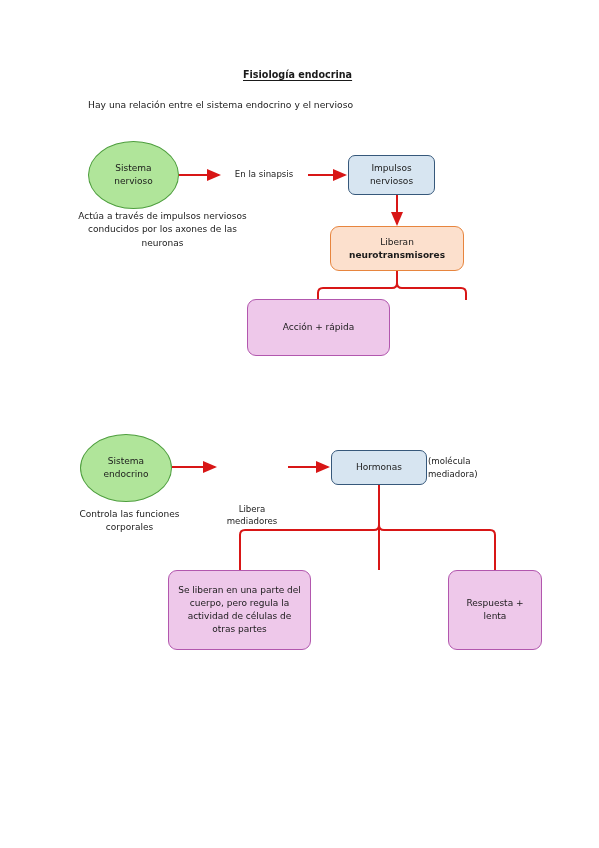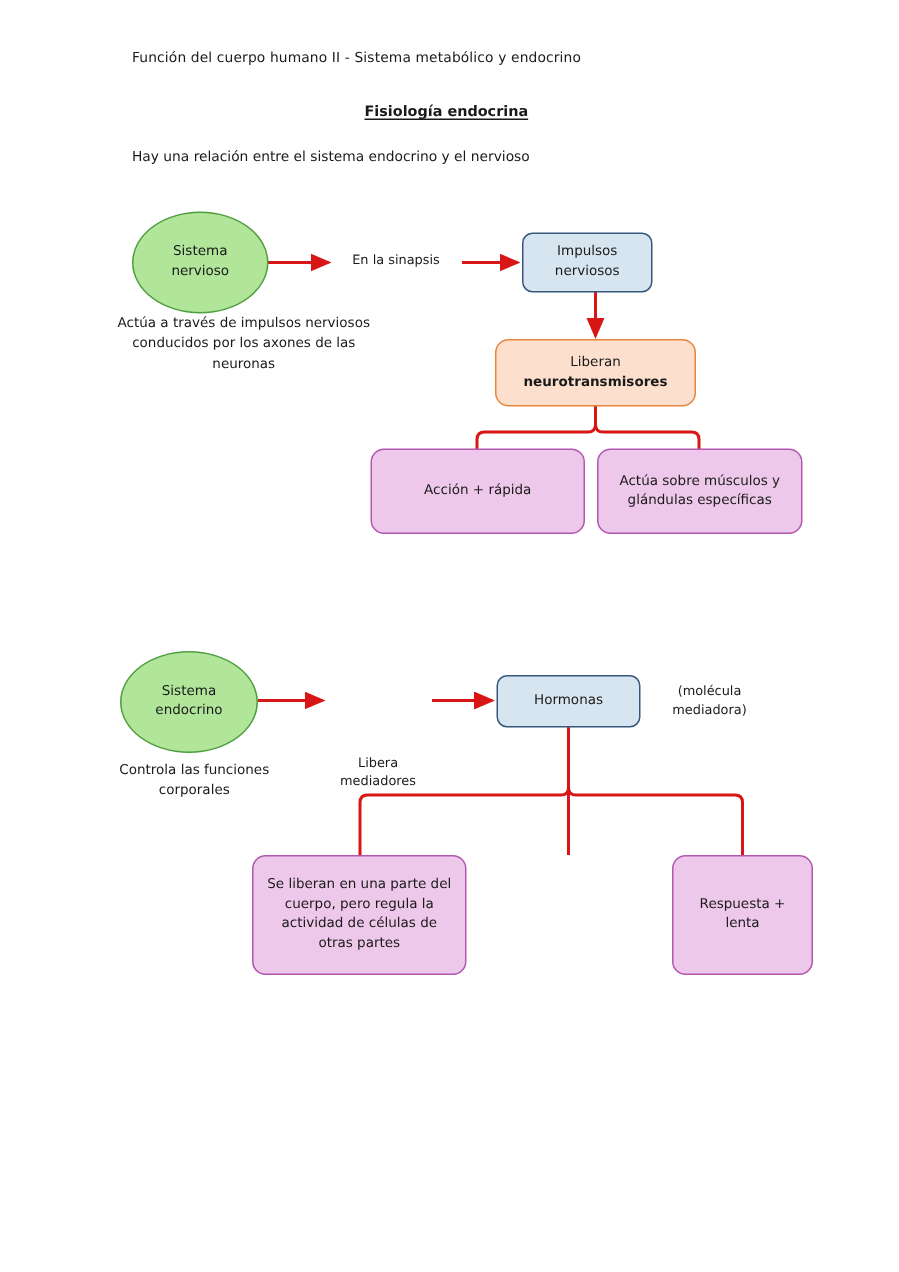--- a/index.html
+++ b/index.html
@@ -91,21 +91,21 @@
   .caption {
     position: absolute;
     text-align: center;
     font-size: 9px;
     line-height: 13.4px;
     color: #1a1a1a;
     z-index: 3;
   }
   .side-note {
     position: absolute;
-    text-align: center;
+    text-align: left;
     font-size: 8.6px;
     line-height: 12.6px;
     color: #1a1a1a;
     z-index: 3;
   }
   .edge-label {
     position: absolute;
     text-align: center;
     font-size: 8.6px;
     line-height: 12.4px;
@@ -121,21 +121,20 @@
     height: 848px;
     z-index: 1;
     pointer-events: none;
   }
 </style>
 </head>
 <body>
 
 <div class="page">
 
-  <div class="doc-title">Función del cuerpo humano II - Sistema metabólico y endocrino</div>
   <div class="section-heading">Fisiología endocrina</div>
   <div class="intro-line">Hay una relación entre el sistema endocrino y el nervioso</div>
 
   <svg class="connectors" viewBox="0 0 599 848">
     <defs>
       <marker id="arrowRed" markerWidth="7" markerHeight="7" refX="6" refY="3" orient="auto" markerUnits="strokeWidth">
         <path d="M0,0 L7,3 L0,6 z" fill="#d81616"></path>
       </marker>
     </defs>
 
@@ -173,23 +172,20 @@
     <span>
       <span>Liberan</span>
       <b>neurotransmisores</b>
     </span>
   </div>
 
   <div class="node box-pink" style="left:247px; top:299px; width:143px; height:57px;">
     <span>Acción + rápida</span>
   </div>
 
-  <div class="node box-pink" style="left:398px; top:299px; width:137px; height:57px;">
-    <span>Actúa sobre músculos y glándulas específicas</span>
-  </div>
 
   <div class="node ellipse" style="left:80px; top:434px; width:92px; height:68px;text-align:center;">
     <span>Sistema endocrino</span>
   </div>
 
   <div class="caption" style="left:72px; top:508px; width:115px;">Controla las funciones corporales</div>
 
   <div class="edge-label" style="left:213px; top:455px; width:78px;margin-top:48px;">Libera mediadores</div>
 
   <div class="node box-blue" style="left:331px; top:450px; width:96px; height:35px;">

